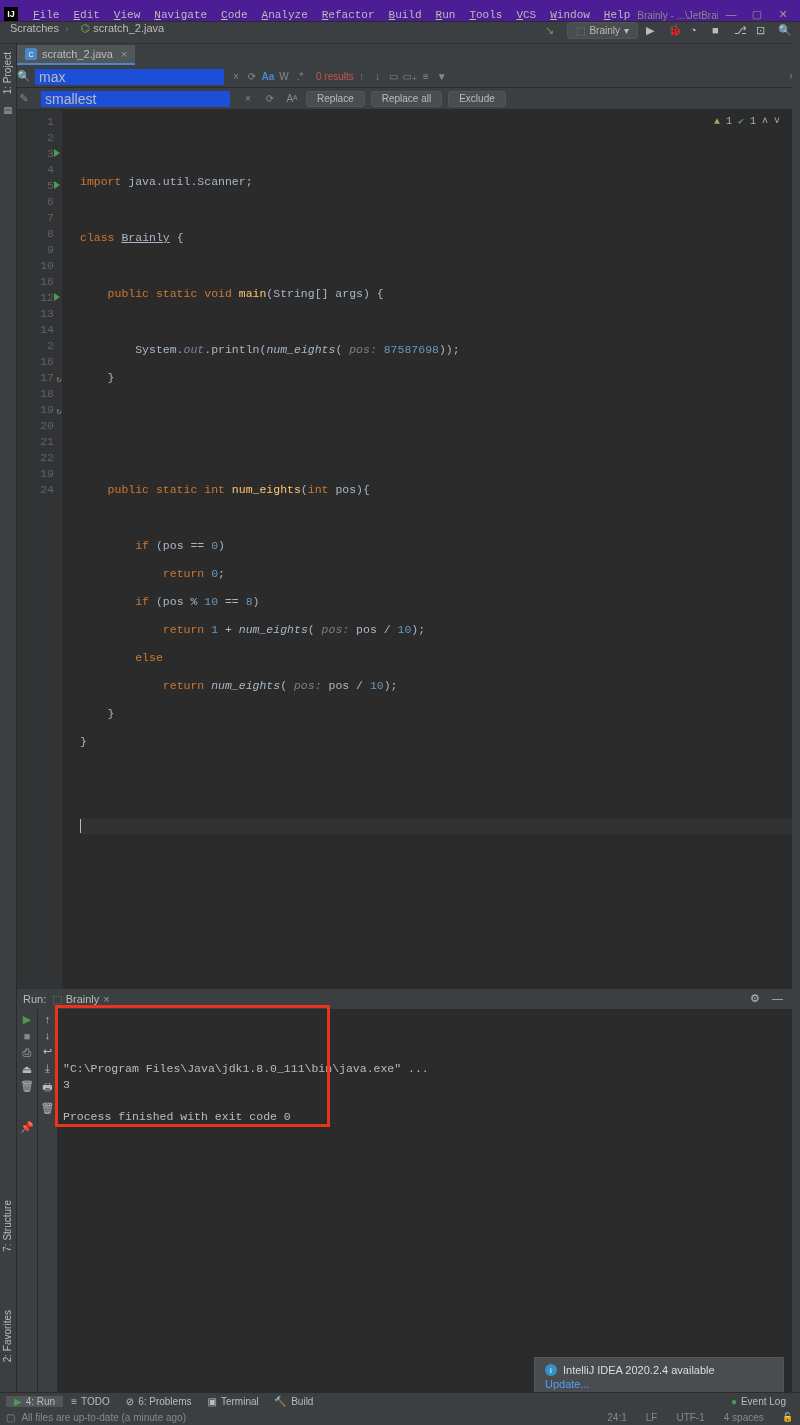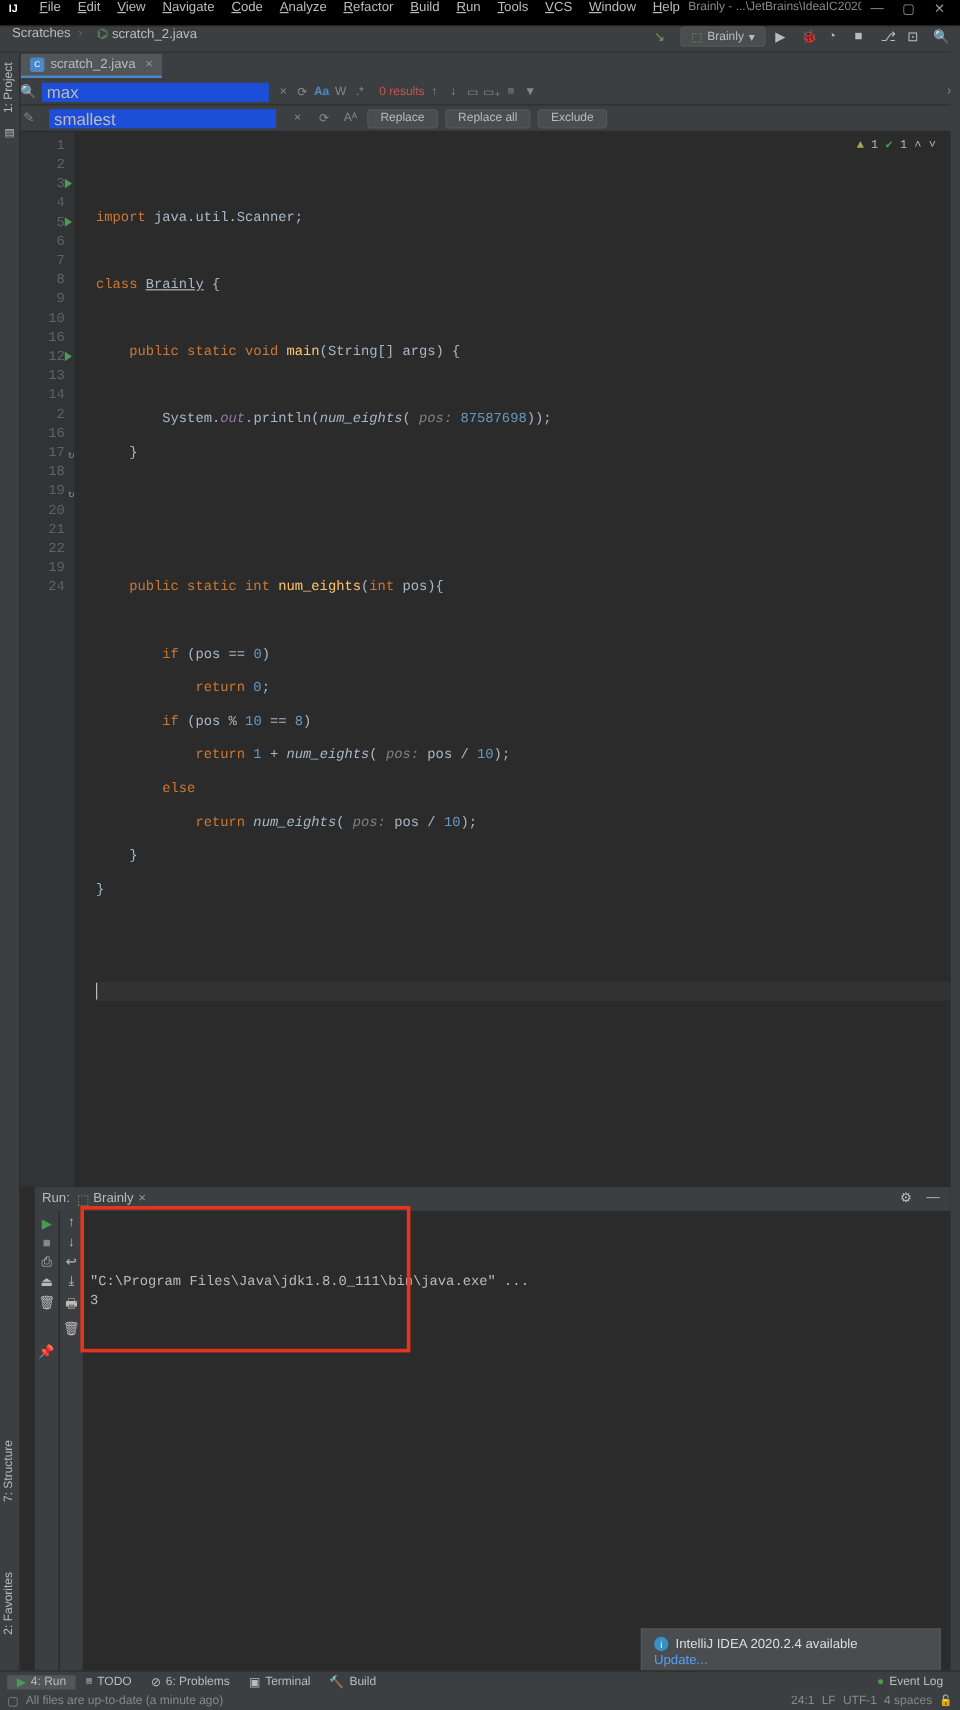--- a/index.html
+++ b/index.html
@@ -1,19 +1,19 @@
 <!DOCTYPE html>
 <html><head>
 <meta charset="utf-8">
 <style>
 * { margin:0; padding:0; box-sizing:border-box; }
 body { font-family:"Segoe UI",Arial,sans-serif; font-size:11px; color:#bbb; background:#2b2b2b; width:800px; height:1425px; overflow:hidden; position:relative; }
-.menubar { display:flex; align-items:flex-start; background:#000000; height:22px; padding:0 4px; border-bottom:1px solid #2b2b2b; }
+.menubar { display:flex; align-items:flex-end; background:#4c1d95; height:22px; padding:0 4px; border-bottom:1px solid #2b2b2b; }
 .app-icon { width:14px; height:14px; background:#000; display:flex; align-items:center; justify-content:center; color:#fff; font-weight:bold; font-size:9px; margin-right:8px; }
-.menu-item { padding:0 7px; cursor:pointer; color:#bbb; }
+.menu-item { padding:0 7px; cursor:pointer; color:#bbb;font-family:Liberation Mono, monospace; }
 .menu-item u { text-decoration:underline; }
 .title-text { flex:1; text-align:center; color:#888; font-size:10px; overflow:hidden; white-space:nowrap; }
 .window-controls { display:flex; gap:12px; padding:0 6px; }
 .win-btn { width:14px; height:14px; display:flex; align-items:center; justify-content:center; cursor:pointer; color:#999; }
 .navbar { display:flex; align-items:flex-start; background:#3c3f41; height:22px; padding:0 4px; border-bottom:1px solid #323232; font-size:11px; }
 .crumb { color:#bbb; padding:0 6px; cursor:pointer; }
 .crumb::after { content:"›"; color:#666; margin-left:6px; }
 .crumb:last-of-type::after { content:""; }
 .navbar-right { margin-left:auto; display:flex; align-items:center; gap:8px; padding-right:4px; }
 .run-config { display:flex; align-items:center; background:#4a4d4f; border:1px solid #555; border-radius:3px; padding:1px 8px; font-size:10px; height:17px; }
@@ -49,38 +49,38 @@
 .num { color:#6897bb; }
 .fn { color:#ffc66d; }
 .cls { color:#a9b7c6; text-decoration:underline; }
 .field { color:#9876aa; font-style:italic; }
 .param { color:#808080; font-style:italic; }
 .it { font-style:italic; }
 .caret { display:inline-block; width:1px; height:14px; background:#bbb; vertical-align:text-top; }
 .insp { position:absolute; top:4px; right:12px; display:flex; gap:6px; font-size:10px; align-items:center; }
 .warn-badge { color:#a9a457; }
 .ok-badge { color:#499c54; }
-.run-panel { position:absolute; left:17px; right:8px; top:989px; height:410px; background:#2b2b2b;margin-left:12px; }
+.run-panel { position:absolute; left:17px; right:8px; top:989px; height:410px; background:#2b2b2b; }
 .run-header { display:flex; align-items:center; background:#3c3f41; height:20px; padding:0 6px; font-size:11px; }
 .run-title { color:#bbb; }
 .run-hdr-right { margin-left:auto; display:flex; gap:8px; }
 .run-body { display:flex; height:calc(100% - 20px); }
 .run-left { width:20px; background:#3c3f41; display:flex; flex-direction:column; align-items:center; gap:4px; padding-top:4px; }
 .run-left2 { width:20px; background:#3c3f41; display:flex; flex-direction:column; align-items:center; gap:4px; padding-top:4px; border-left:1px solid #2b2b2b; }
 .run-console { flex:1; font-family:"Consolas","Courier New",monospace; font-size:11.5px; line-height:16px; color:#bbb; padding:4px 6px; white-space:pre; position:relative; }
 .red-box { position:absolute; border:3px solid #e8341c; pointer-events:none; }
 .notif { position:absolute; bottom:28px; right:16px; width:250px; background:#4a4d4f; border:1px solid #555; padding:6px 10px; font-size:11px; }
 .notif-title { color:#ddd; margin-bottom:2px; display:flex; align-items:center; gap:6px; }
 .notif-link { color:#589df6; cursor:pointer; }
 .info-dot { width:12px; height:12px; border-radius:50%; background:#3592c4; color:#fff; font-size:8px; display:flex; align-items:center; justify-content:center; }
 .bottom-bar { position:absolute; left:0; right:0; bottom:15px; height:18px; background:#3c3f41; border-top:1px solid #2b2b2b; display:flex; align-items:center; font-size:10px; padding:0 6px; }
 .btab { display:flex; align-items:center; gap:4px; padding:0 8px; cursor:pointer; color:#bbb; }
 .btab.active { background:#515658; }
 .status-bar { position:absolute; left:0; right:0; bottom:0; height:15px; background:#3c3f41; display:flex; align-items:center; font-size:10px; padding:0 6px; color:#888; }
-.status-right { margin-left:auto; display:flex; gap:6px; }
+.status-right { margin-left:auto; display:flex; gap:19px; }
 .lock-icon { font-size:9px; }
 </style>
 </head>
 <body>
 
 <div class="menubar">
   <div class="app-icon">IJ</div>
   <div id="menu-items" style="display: flex;">
       <span class="menu-item"><u>F</u>ile</span>
       <span class="menu-item"><u>E</u>dit</span>
@@ -235,21 +235,21 @@
     <div class="run-left2">
       <span>↑</span>
       <span>↓</span>
       <span>↩</span>
       <span>⤓</span>
       <span>🖶</span>
       <span>🗑</span>
     </div>
     <div class="run-console" id="console-out">
       <div class="red-box" style="left:-2px;top:-4px;width:275px;height:122px;"></div>
-    <div>"C:\Program Files\Java\jdk1.8.0_111\bin\java.exe" ...</div><div>3</div><div>&nbsp;</div></div>
+    <div>"C:\Program Files\Java\jdk1.8.0_111\bin\java.exe" ...</div><div>3</div><div>&nbsp;</div><div>Process finished with exit code 0</div></div>
   </div>
 </div>
 
 <div class="notif">
   <div class="notif-title">
       <span class="info-dot">i</span>
       <span>IntelliJ IDEA 2020.2.4 available</span>
     </div>
   <div class="notif-link">Update...</div>
 </div>

